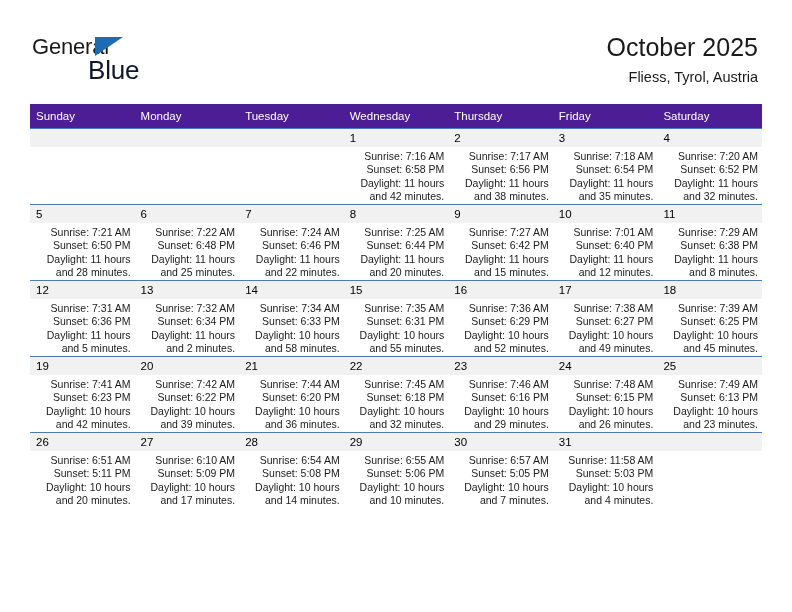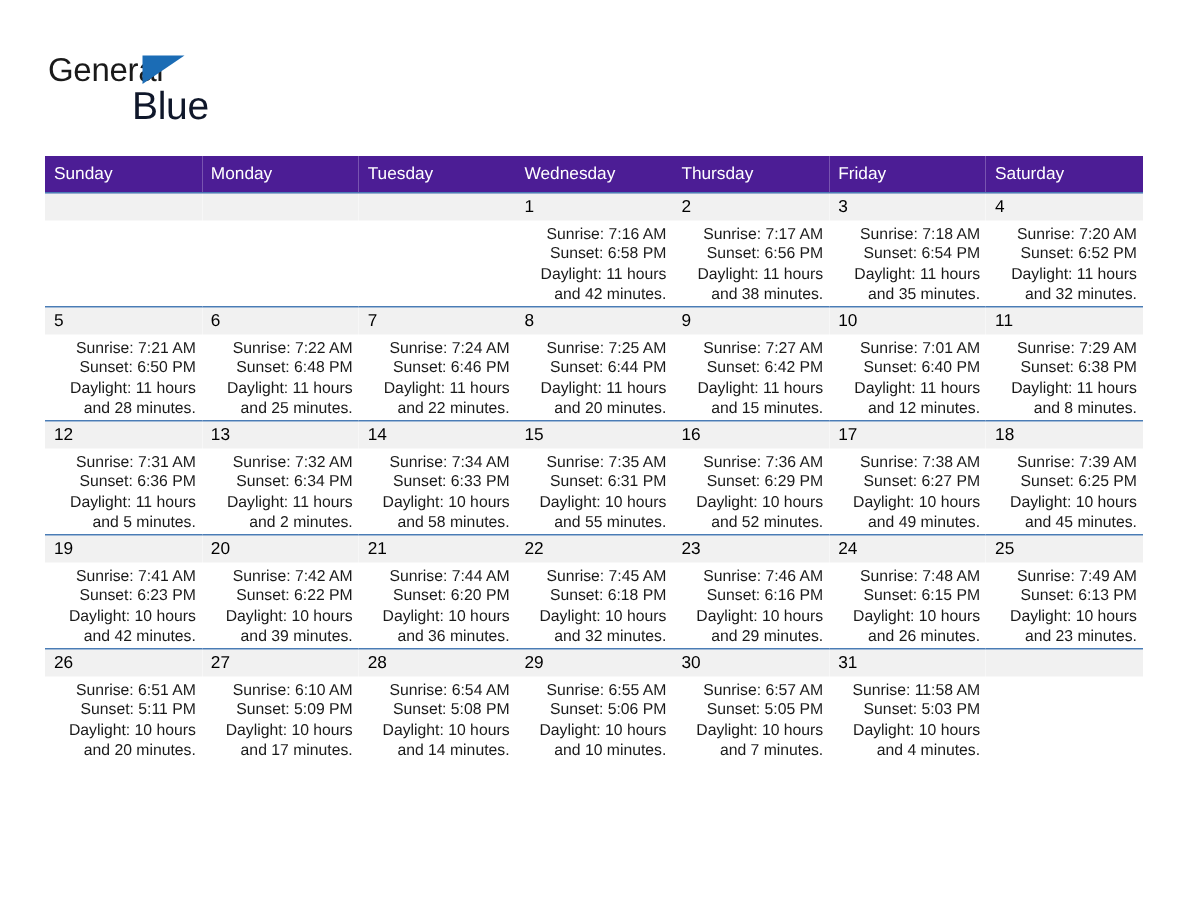--- a/index.html
+++ b/index.html
@@ -152,20 +152,22 @@
 
   <div class="header">
 
     <div class="brand">
       <span class="brand-line1">General</span>
       <span class="brand-tri"></span>
       <span class="brand-line2">Blue</span>
     </div>
 
     <div class="title-block">
+      <div class="cal-title">October 2025</div>
+      <div class="cal-subtitle">Fliess, Tyrol, Austria</div>
     </div>
 
   </div>
 
   <table class="calendar">
     <thead>
       <tr>
         <th>Sunday</th>
         <th>Monday</th>
         <th>Tuesday</th>

